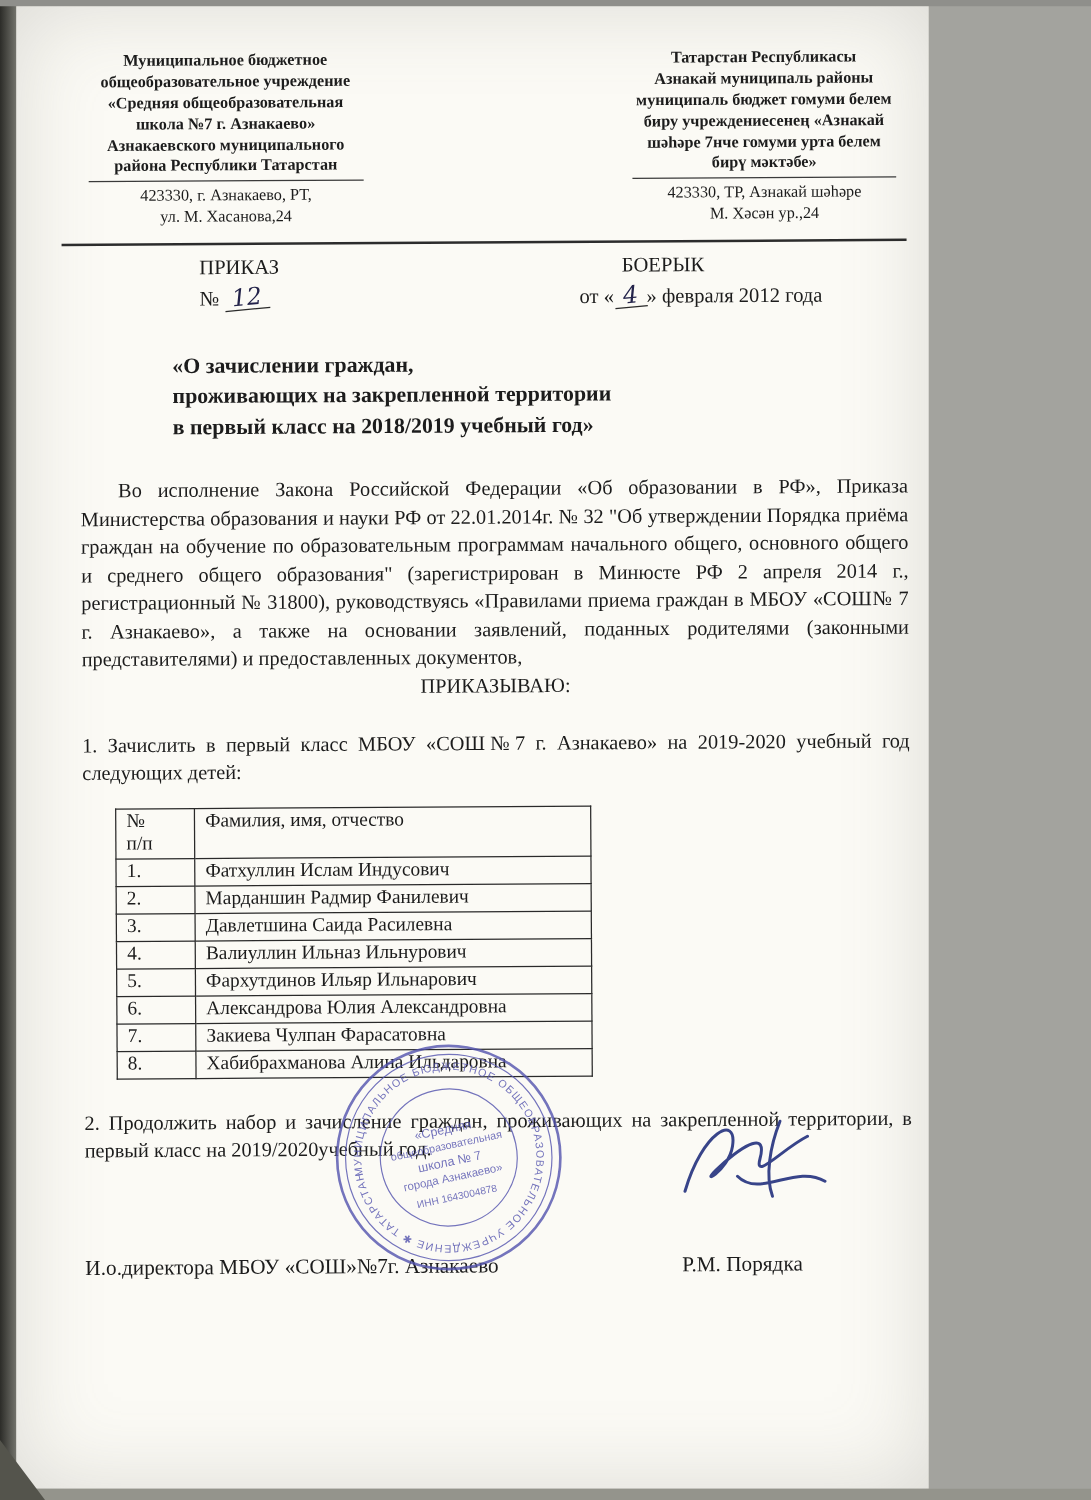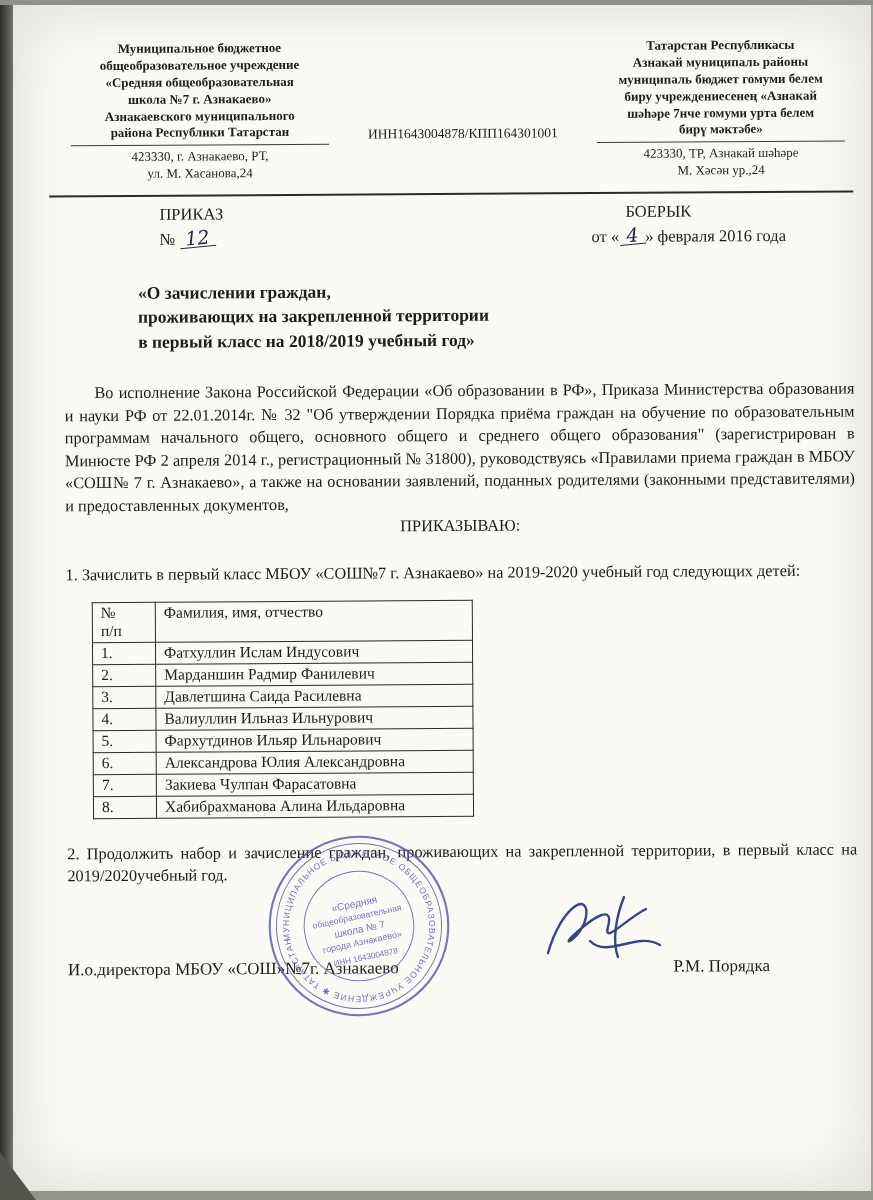--- a/index.html
+++ b/index.html
@@ -9,21 +9,21 @@
     font-family:"Liberation Serif", serif;
     position:relative;overflow:hidden;
     color:#1c1c1c;
   }
   .scan-edge-left{position:absolute;left:0;top:0;width:13px;height:100%;
     background:linear-gradient(90deg,#2c2c28,#73736c);}
   .edge-top{position:absolute;top:0;left:0;width:100%;height:5px;background:#8f8f8b;}
   .edge-bottom{position:absolute;bottom:0;left:0;width:100%;height:9px;background:#94948c;}
   .corner-bl{position:absolute;left:0;bottom:0;width:0;height:0;
     border-bottom:48px solid #54544c;border-right:36px solid transparent;z-index:3;}
-  .page{position:absolute;left:13px;top:5px;width:858px;height:1186px;
+  .page{position:absolute;left:13px;top:5px;width:730px;height:1186px;
     background:#fbfaf5;
     box-shadow:inset 0 0 70px rgba(110,110,100,.22);}
   .content{position:absolute;inset:0;padding:34px 16px 0 52px;
     transform:rotate(-0.35deg);transform-origin:50% 40%;
     font-size:16px;}
 
   
   .hdr{display:flex;justify-content:space-between;align-items:flex-start;}
   .hcol{text-align:center;line-height:1.3;}
   .hcol-left{width:274px;font-weight:bold;font-size:13px;}
@@ -83,21 +83,20 @@
         <div>«Средняя общеобразовательная</div>
         <div>школа №7 г. Азнакаево»</div>
         <div>Азнакаевского муниципального</div>
         <div>района Республики Татарстан</div>
         <hr class="hline">
         <div class="addr">423330, г. Азнакаево, РТ,</div>
         <div class="addr">ул. М. Хасанова,24</div>
       </div>
 
       <div class="hcol hcol-center">
-        <div>ИНН1643004878/КПП164301001</div>
       </div>
 
       <div class="hcol hcol-right">
         <div>Татарстан  Республикасы</div>
         <div>Азнакай муниципаль районы</div>
         <div>муниципаль бюджет гомуми белем</div>
         <div>биру учреждениесенең «Азнакай</div>
         <div>шәһәре 7нче гомуми урта белем</div>
         <div>бирү мәктәбе»</div>
         <hr class="hline">
@@ -108,21 +107,21 @@
 
     <hr class="rule-full">
 
     <div class="order-head">
       <div class="order-left">
         <div>ПРИКАЗ</div>
         <div><span>№ </span><span class="hand">12</span></div>
       </div>
       <div class="order-right">
         <div class="boeryk">БОЕРЫК</div>
-        <div><span>от «</span><span class="hand hand-day">4</span><span>» февраля 2016 года</span></div>
+        <div><span>от «</span><span class="hand hand-day">4</span><span>» февраля 2012 года</span></div>
       </div>
     </div>
 
     <div class="title">
       <div>«О зачислении граждан,</div>
       <div>проживающих на закрепленной территории</div>
       <div>в первый класс на 2018/2019 учебный год»</div>
     </div>
 
     <div class="para">Во исполнение Закона Российской Федерации «Об образовании в РФ», Приказа Министерства образования и науки РФ от 22.01.2014г. № 32 "Об утверждении Порядка приёма граждан на обучение по образовательным программам начального общего, основного общего и среднего общего образования" (зарегистрирован в Минюсте РФ 2 апреля 2014 г., регистрационный № 31800), руководствуясь «Правилами приема граждан в МБОУ «СОШ№ 7 г. Азнакаево»,  а также на основании  заявлений, поданных родителями (законными представителями) и предоставленных документов,</div>

